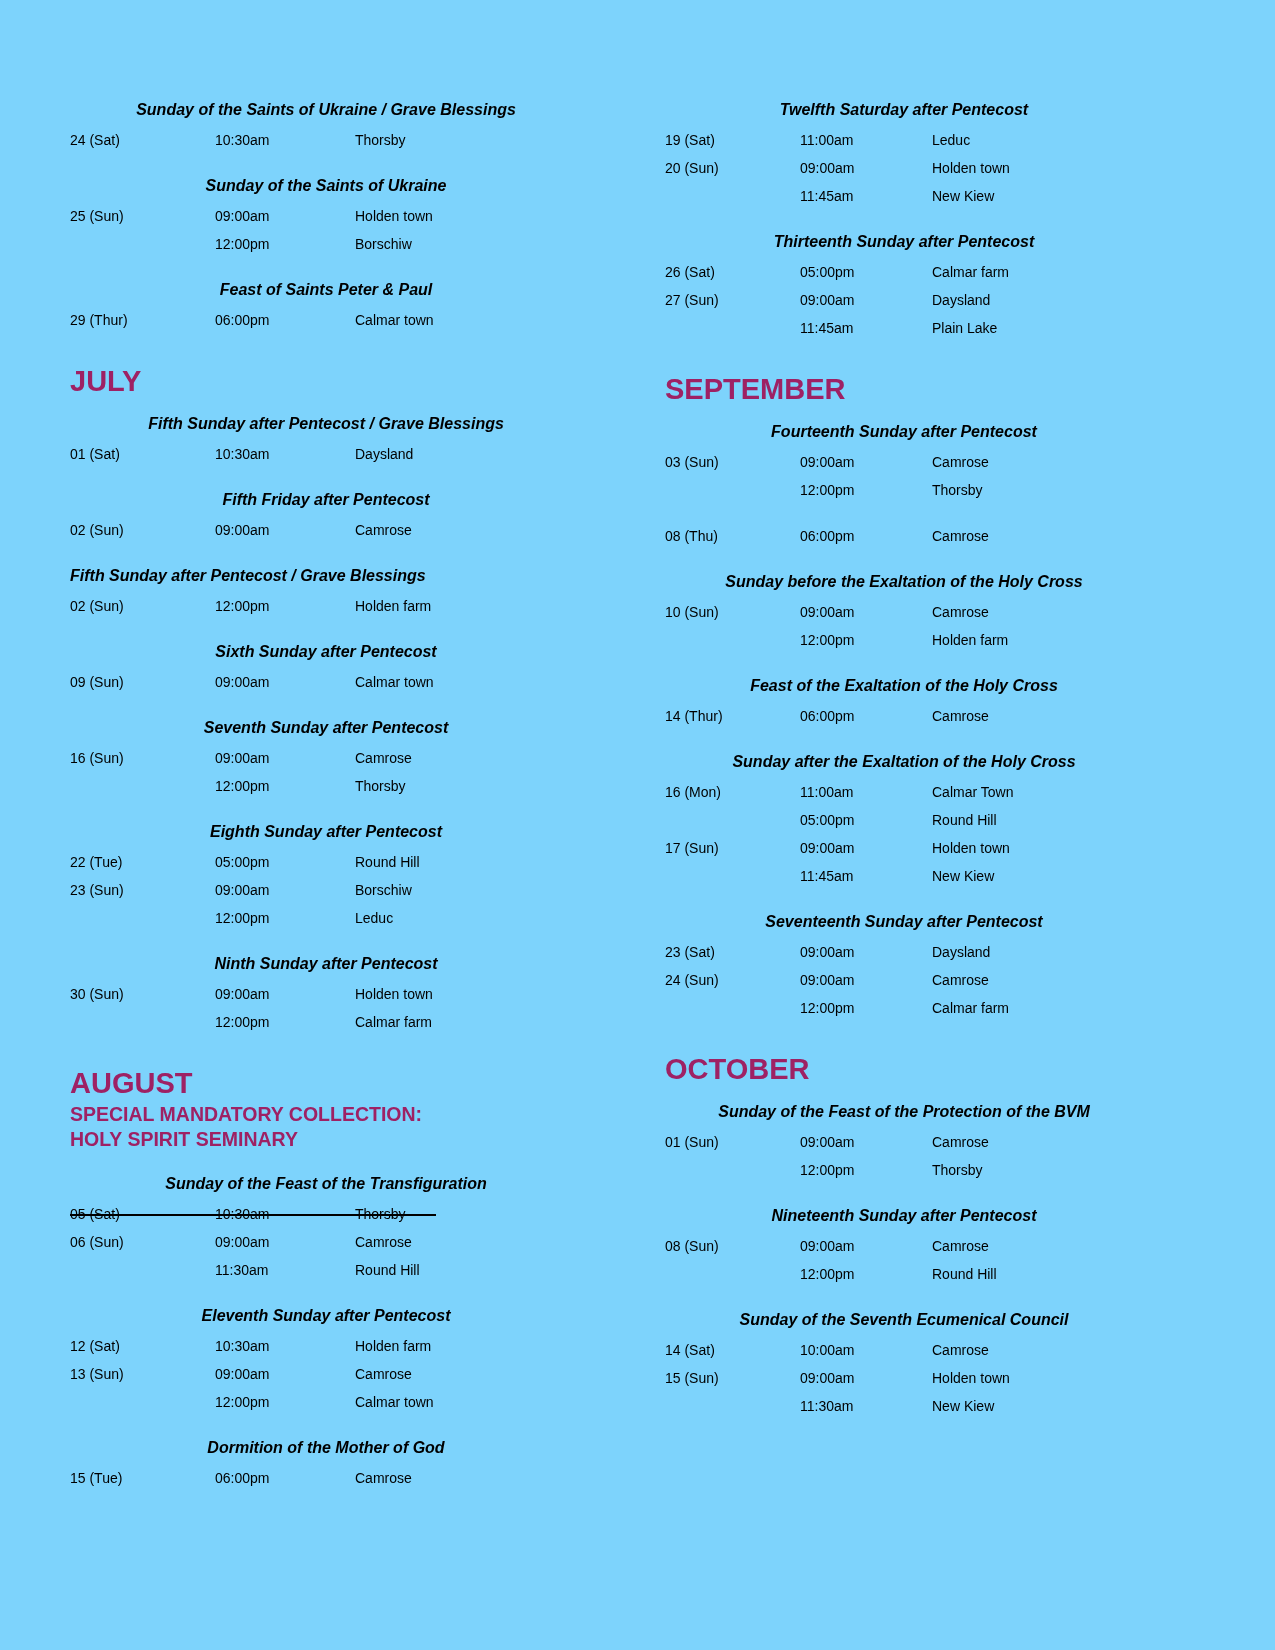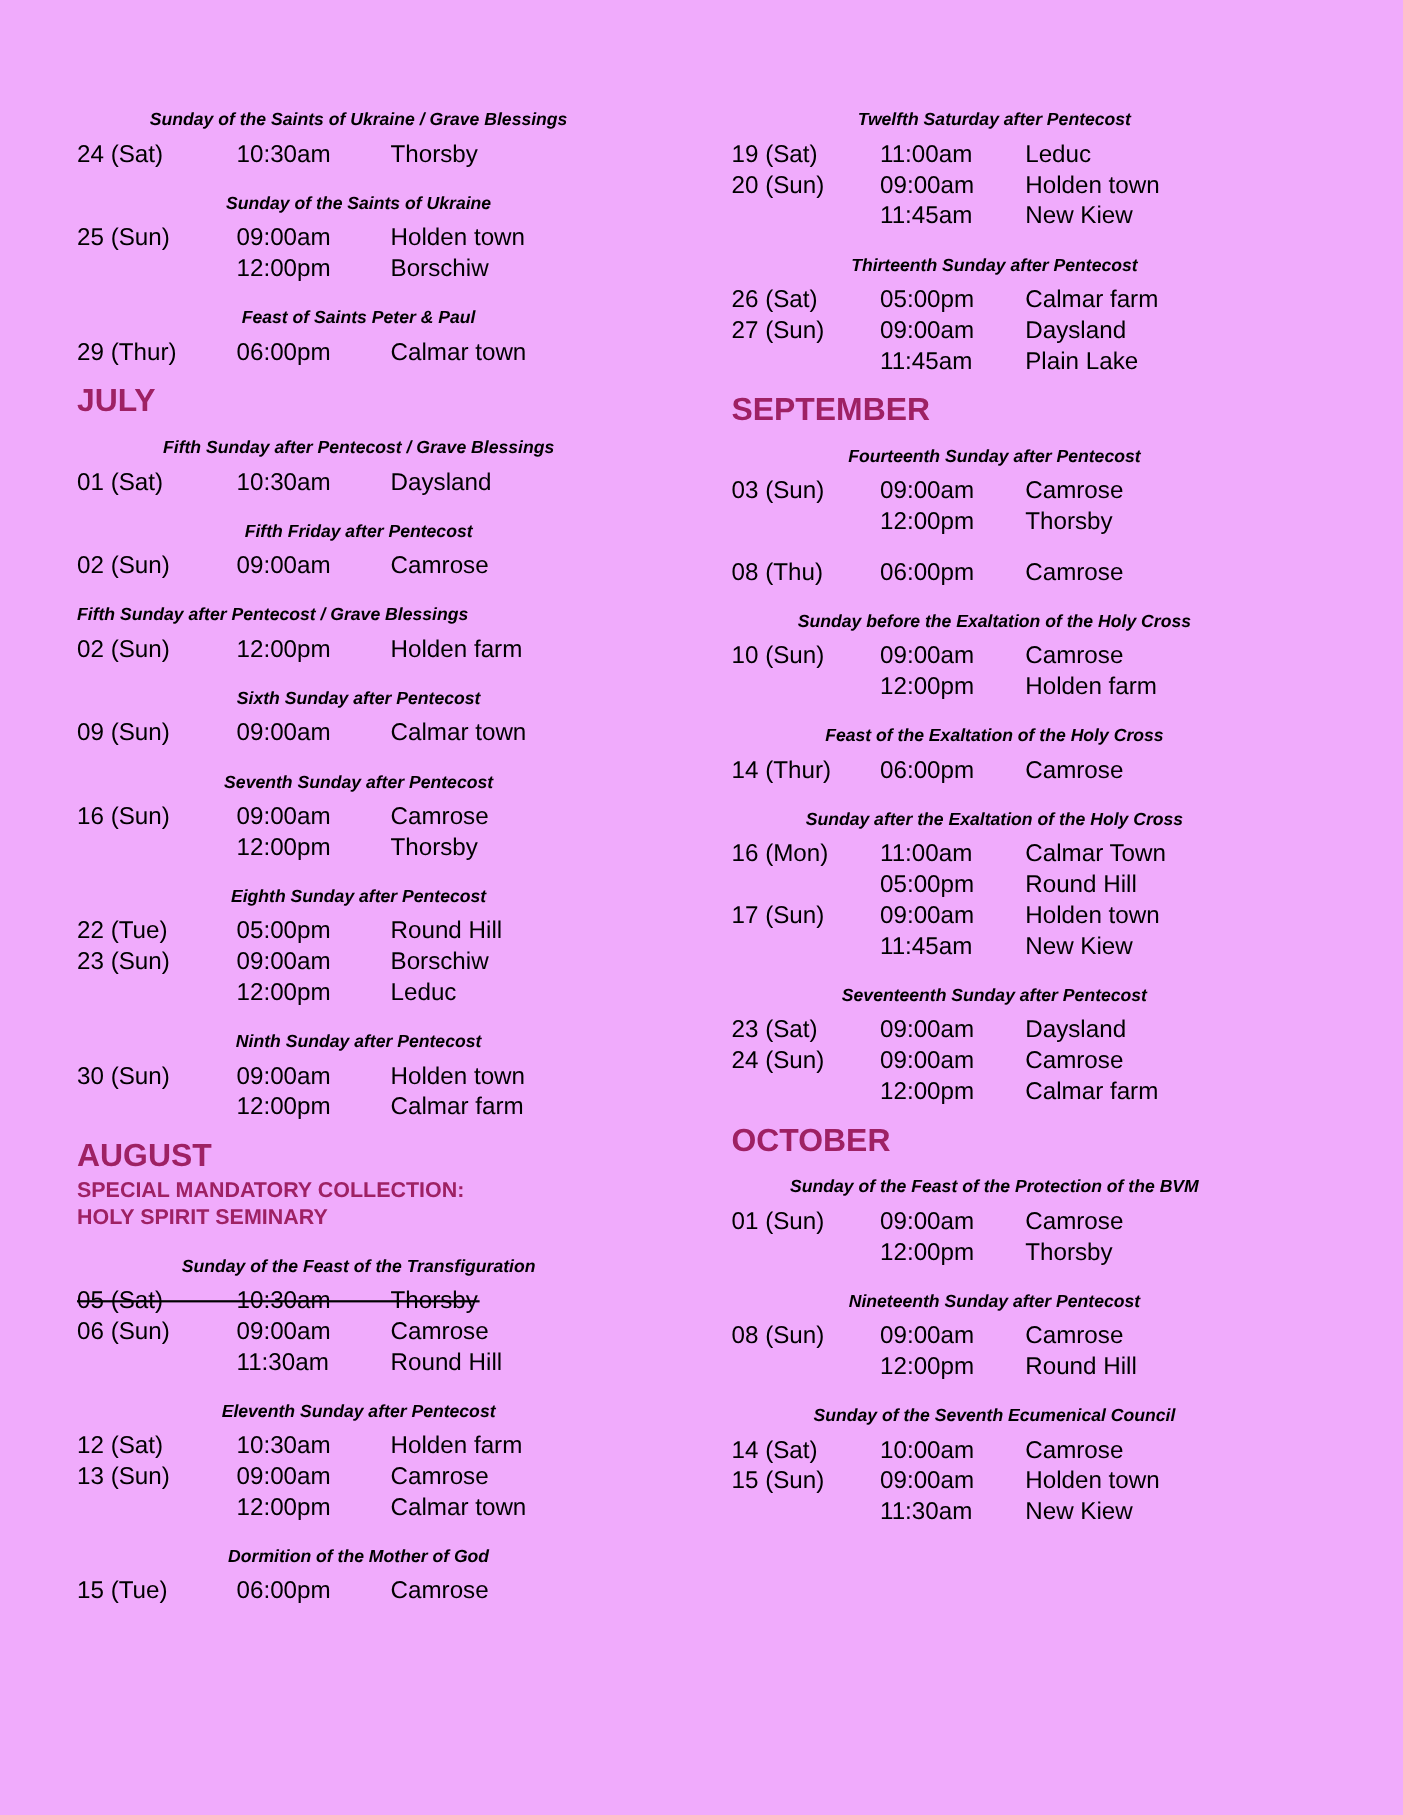--- a/index.html
+++ b/index.html
@@ -41,58 +41,58 @@
   .col-right .section-header { max-width: 478px; }
   .section-header.align-left {
     text-align: left;
     max-width: none;
   }
 
   .row {
     position: relative;
     display: grid;
     grid-template-columns: 145px 140px 1fr;
-    font-size: 22px;
+    font-size: 14px;
     line-height: 28px;
   }
   .col-right .row { grid-template-columns: 135px 132px 1fr; }
   .cell { white-space: nowrap; }
 
   .row.struck::after {
     content: "";
     position: absolute;
     left: 0;
     top: 14px;
     width: 366px;
     height: 2px;
     background: #000000;
   }
 
   .month-block {
-    margin-top: 12px;
+    margin-top: 28px;
     margin-bottom: 10px;
   }
   .month-block.has-notes { margin-bottom: 0; }
   .month-title {
     font-size: 29px;
     font-weight: bold;
     line-height: 38px;
     color: var(--accent, #9E2164);
   }
   .month-note {
     font-size: 19.5px;
     font-weight: bold;
     line-height: 25px;
     color: var(--accent, #9E2164);
   }
 </style>
 </head>
 <body>
 
-<div class="page" id="page" style="--accent: #9E2164; color: rgb(0, 0, 0); background: #f0abfc;">
+<div class="page" id="page" style="--accent: #9E2164; color: rgb(0, 0, 0); background: #7dd3fc;">
     <div class="col col-left">
       <div class="section">
         <div class="section-header">Sunday of the Saints of Ukraine / Grave Blessings</div>
         <div class="row">
           <span class="cell date">24 (Sat)</span>
           <span class="cell time">10:30am</span>
           <span class="cell place">Thorsby</span>
         </div>
       </div>
       <div class="section">

